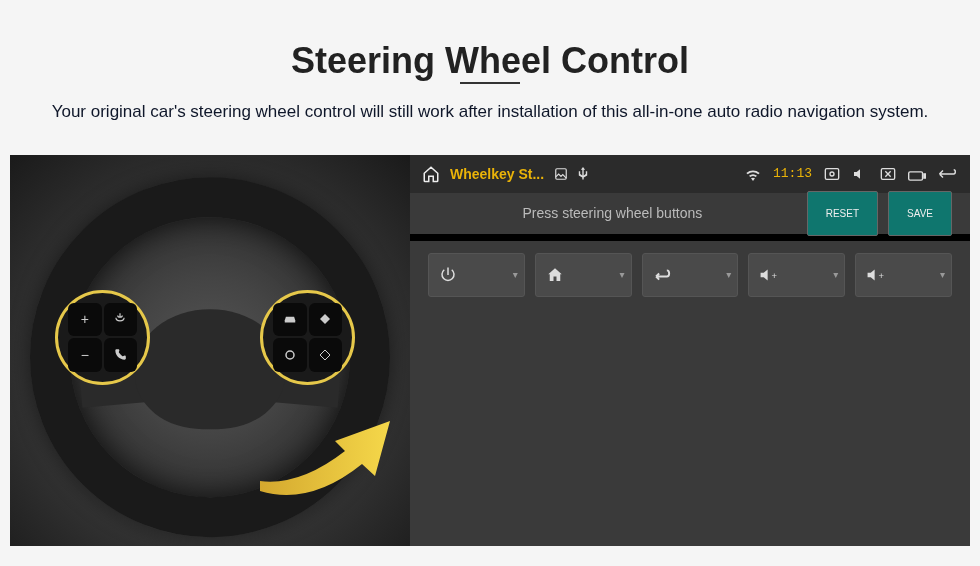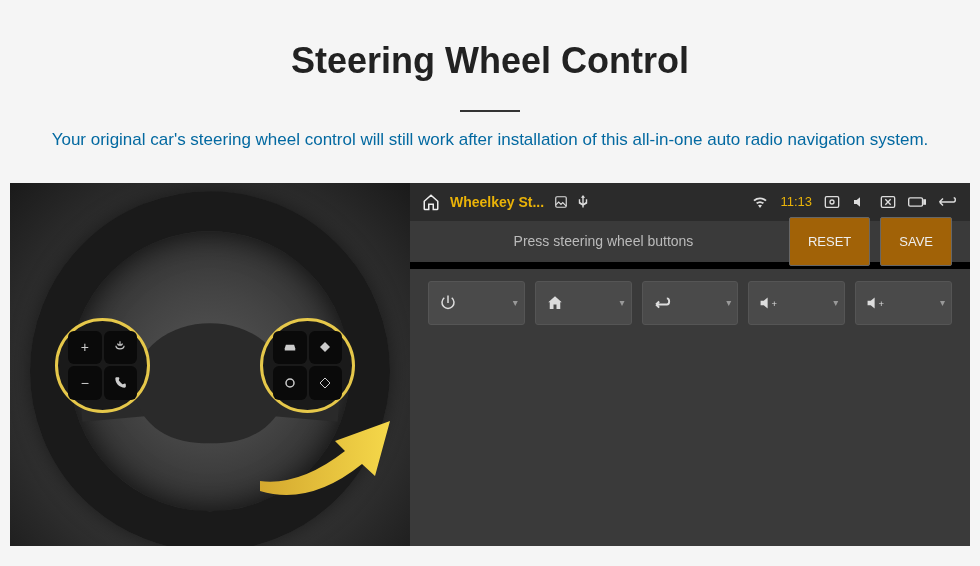--- a/index.html
+++ b/index.html
@@ -17,31 +17,31 @@
       flex-direction: column;
     }
     .header {
       text-align: center;
       padding: 40px 20px 20px 20px;
     }
     .title {
       font-size: 36px;
       font-weight: bold;
       color: #222;
-      margin-bottom: 28px;
+      margin-bottom: 0;
     }
     .title-divider {
       width: 60px;
       height: 2px;
       background: #333;
       margin: 0 auto 15px auto;
     }
     .subtitle {
       font-size: 17px;
-      color: #0369a1;
+      color: #0f172a;
       line-height: 1.5;
       max-width: 900px;
       margin: 0 auto;
     }
     .content {
       flex: 1;
       display: flex;
       background: #2a2a2a;
       position: relative;
       margin: 10px 10px 20px 10px;
@@ -138,22 +138,23 @@
       align-items: center;
       gap: 10px;
     }
     .status-title {
       font-weight: bold;
       font-size: 14px;
     }
     .status-spacer { flex: 1; }
     .status-right {
       display: flex;
-      align-items: center;
+      align-items: flex-end;
       gap: 12px;
+      font-family: Liberation Mono, monospace;
     }
     .status-icon {
       display: inline-flex;
       align-items: center;
       justify-content: center;
       color: #ddd;
     }
     .status-icon svg { display: block; }
     .instruction-bar {
       height: 48px;
@@ -163,24 +164,24 @@
       gap: 10px;
       border-bottom: 7px solid #000000;
     }
     .instruction-text {
       flex: 1;
       text-align: center;
       color: #bbb;
       font-size: 14px;
     }
     .action-btn {
-      background: #a16207;
+      background: #0f766e;
       border: 1px solid #666;
       color: #eee;
-      font-size: 13px;
+      font-size: 10px;
       padding: 16px 18px;
       cursor: pointer;
       border-radius: 2px;
     }
     .func-row {
       display: flex;
       gap: 10px;
       padding: 12px 18px;
     }
     .func-btn {

